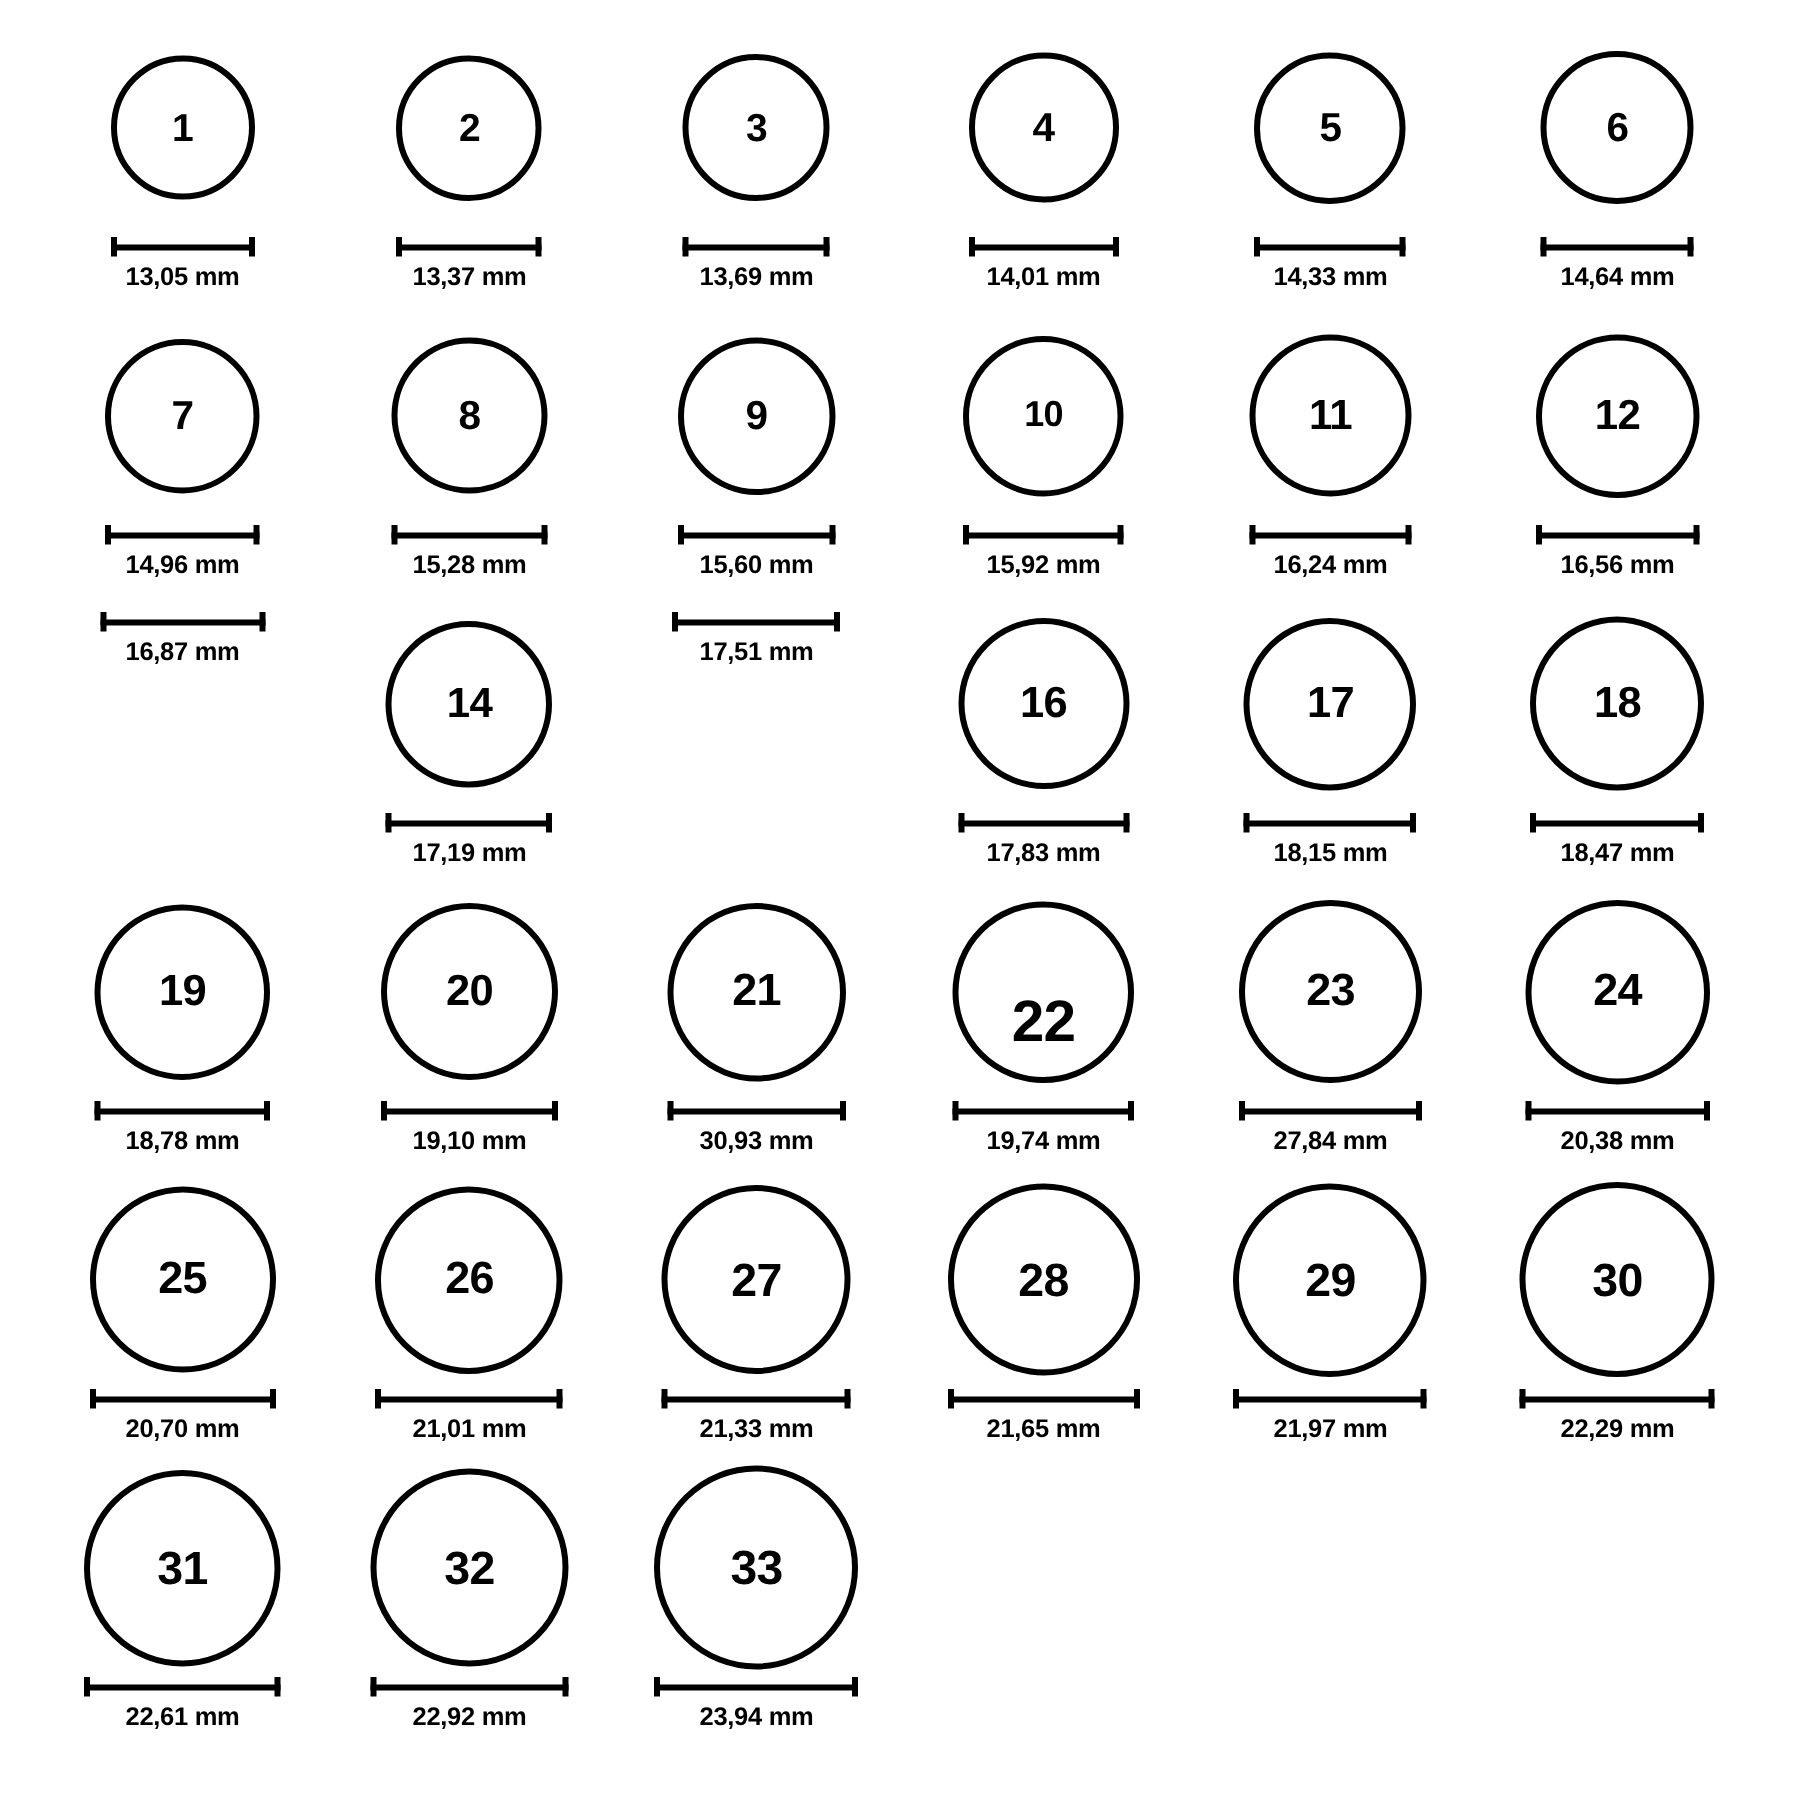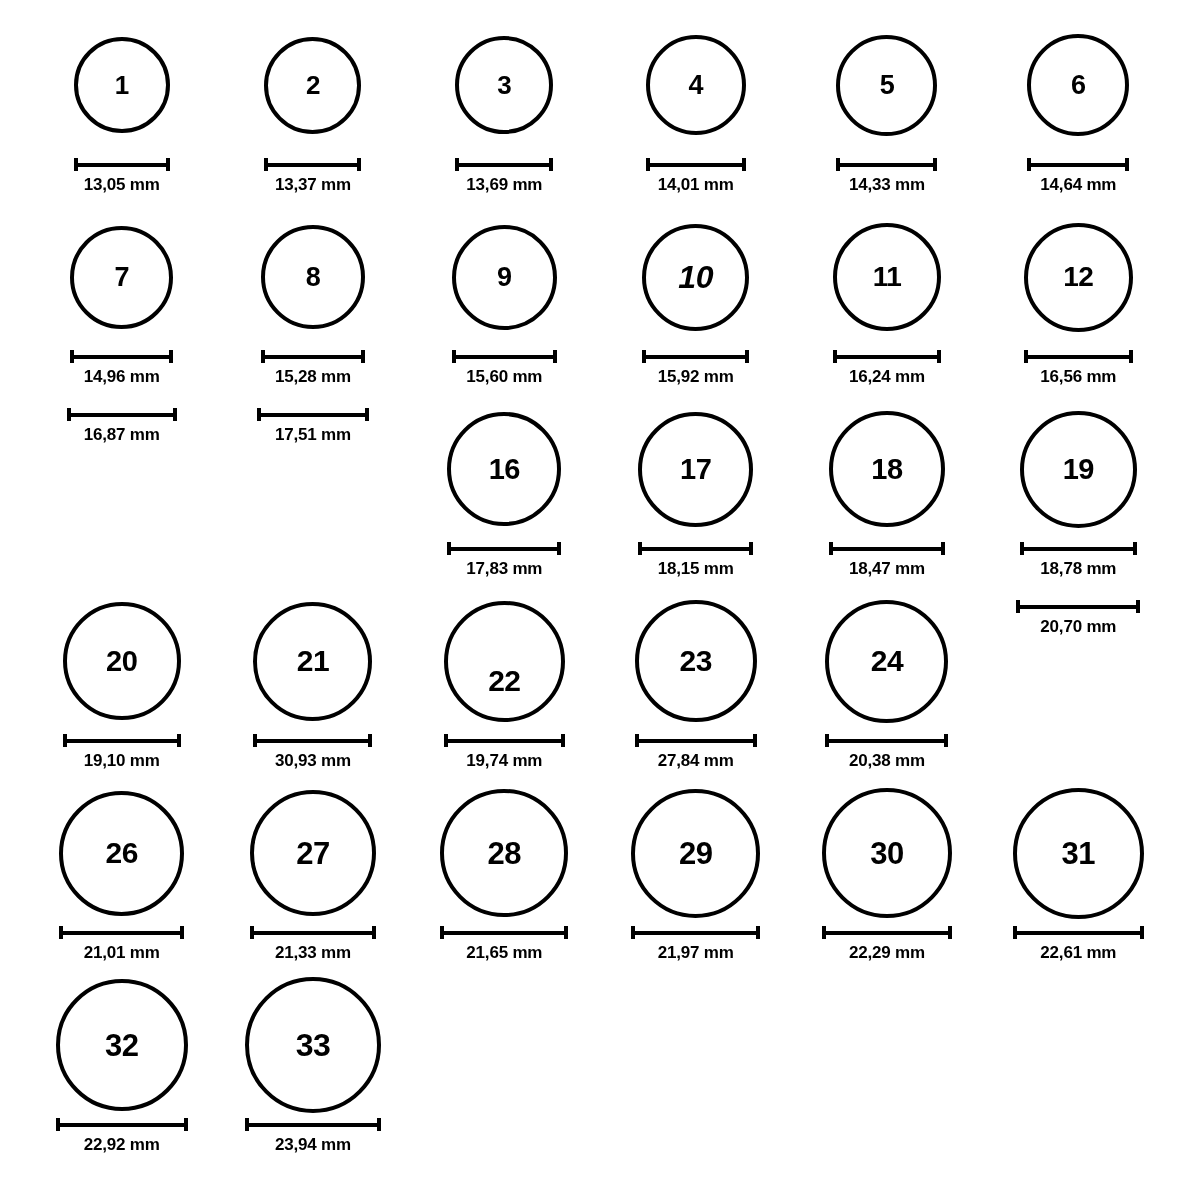--- a/index.html
+++ b/index.html
@@ -228,21 +228,21 @@
             <div class="bar"></div>
             <div class="tick left"></div>
             <div class="tick right"></div>
           </div>
           <div class="mm-label">15,60 mm</div>
         </div>
       </div>
       <div class="ring-cell">
         <div class="circle-wrap">
           <div class="circle" style="width: 107px; height: 107px;">
-            <span class="circle-label" style="font-size: 32px; font-style: italic;">10</span>
+            <span class="circle-label" style="font-size: 24px;">10</span>
           </div>
         </div>
         <div class="measure">
           <div class="caliper" style="width: 107px;">
             <div class="bar"></div>
             <div class="tick left"></div>
             <div class="tick right"></div>
           </div>
           <div class="mm-label">15,92 mm</div>
         </div>
@@ -281,20 +281,35 @@
         <div class="measure">
           <div class="caliper" style="width: 110px;">
             <div class="bar"></div>
             <div class="tick left"></div>
             <div class="tick right"></div>
           </div>
           <div class="mm-label">16,87 mm</div>
         </div>
       </div>
       <div class="ring-cell">
+        <div class="circle-wrap">
+          <div class="circle" style="width: 111px; height: 111px;">
+            <span class="circle-label" style="font-size: 28px;">14</span>
+          </div>
+        </div>
+        <div class="measure">
+          <div class="caliper" style="width: 111px;">
+            <div class="bar"></div>
+            <div class="tick left"></div>
+            <div class="tick right"></div>
+          </div>
+          <div class="mm-label">17,19 mm</div>
+        </div>
+      </div>
+      <div class="ring-cell">
         <div class="measure">
           <div class="caliper" style="width: 112px;">
             <div class="bar"></div>
             <div class="tick left"></div>
             <div class="tick right"></div>
           </div>
           <div class="mm-label">17,51 mm</div>
         </div>
       </div>
       <div class="ring-cell">
@@ -383,21 +398,21 @@
             <div class="bar"></div>
             <div class="tick left"></div>
             <div class="tick right"></div>
           </div>
           <div class="mm-label">30,93 mm</div>
         </div>
       </div>
       <div class="ring-cell">
         <div class="circle-wrap">
           <div class="circle" style="width: 121px; height: 121px;">
-            <span class="circle-label" style="font-size: 30px; margin-top: 40px;">22</span>
+            <span class="circle-label" style="font-size: 39px; margin-top: 40px;">22</span>
           </div>
         </div>
         <div class="measure">
           <div class="caliper" style="width: 121px;">
             <div class="bar"></div>
             <div class="tick left"></div>
             <div class="tick right"></div>
           </div>
           <div class="mm-label">19,74 mm</div>
         </div>
@@ -426,20 +441,25 @@
         <div class="measure">
           <div class="caliper" style="width: 123px;">
             <div class="bar"></div>
             <div class="tick left"></div>
             <div class="tick right"></div>
           </div>
           <div class="mm-label">20,38 mm</div>
         </div>
       </div>
       <div class="ring-cell">
+        <div class="circle-wrap">
+          <div class="circle" style="width: 124px; height: 124px;">
+            <span class="circle-label" style="font-size: 30px;">25</span>
+          </div>
+        </div>
         <div class="measure">
           <div class="caliper" style="width: 124px;">
             <div class="bar"></div>
             <div class="tick left"></div>
             <div class="tick right"></div>
           </div>
           <div class="mm-label">20,70 mm</div>
         </div>
       </div>
       <div class="ring-cell">

